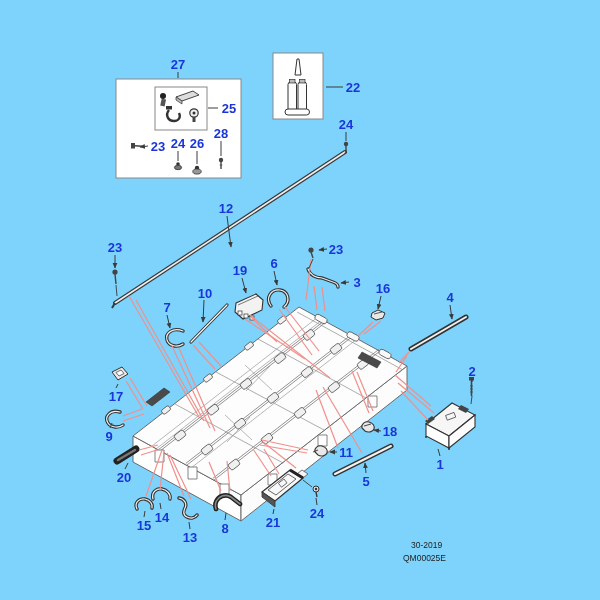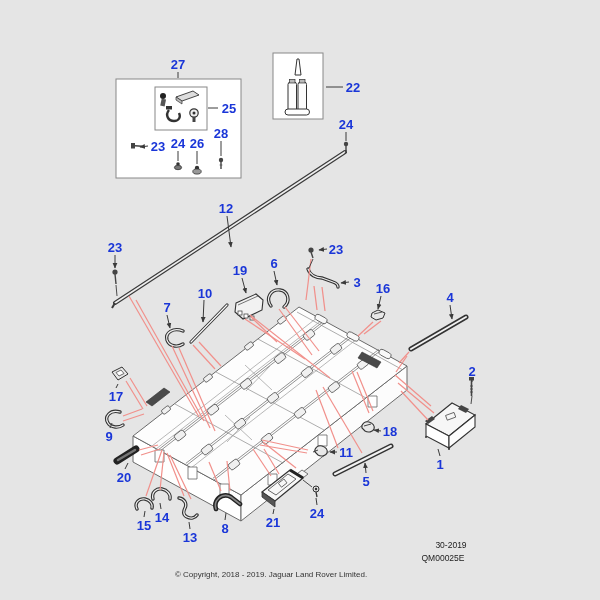--- a/index.html
+++ b/index.html
@@ -1,19 +1,19 @@
 <!DOCTYPE html>
 <html><head>
 <meta charset="utf-8">
 <style>
   html,body{margin:0;padding:0;background:#fff;}
-  .stage{position:relative;width:600px;height:600px;background:#e5e5e5;overflow:hidden;
+  .stage{position:relative;width:600px;height:600px;background:#7dd3fc;overflow:hidden;
          font-family:"Liberation Sans",sans-serif;}
   .stage svg{position:absolute;left:0;top:0;}
-  .footer-text{position:absolute;color:#222;text-align:center;}
+  .footer-text{position:absolute;color:#222;}
   #sheet-code{left:411px;top:540px;width:80px;font-size:8.5px;}
   #drawing-code{left:403px;top:553px;width:80px;font-size:8.5px;}
   #copyright{left:121px;top:570px;width:300px;font-size:8px;color:#333;}
   text.callout{font-weight:bold;font-size:13px;font-family:"Liberation Sans",sans-serif;}
 </style>
 </head>
 <body>
 
 <div class="stage">
 
@@ -406,15 +406,14 @@
         <text x="225" y="528" fill="#1a36d8" text-anchor="middle" dominant-baseline="central" class="callout">8</text>
         <line x1="273" y1="514" x2="274" y2="509" stroke="#3a3a3a" stroke-width="1"></line>
         <text x="273" y="522" fill="#1a36d8" text-anchor="middle" dominant-baseline="central" class="callout">21</text>
         <line x1="317" y1="505" x2="316" y2="498" stroke="#3a3a3a" stroke-width="1"></line>
         <text x="317" y="513" fill="#1a36d8" text-anchor="middle" dominant-baseline="central" class="callout">24</text>
       </g>
 </svg>
 
 <div class="footer-text" id="sheet-code">30-2019</div>
 <div class="footer-text" id="drawing-code">QM00025E</div>
-<div class="footer-text" id="copyright">© Copyright, 2018 - 2019. Jaguar Land Rover Limited.</div>
 
 </div>
 
 </body></html>

